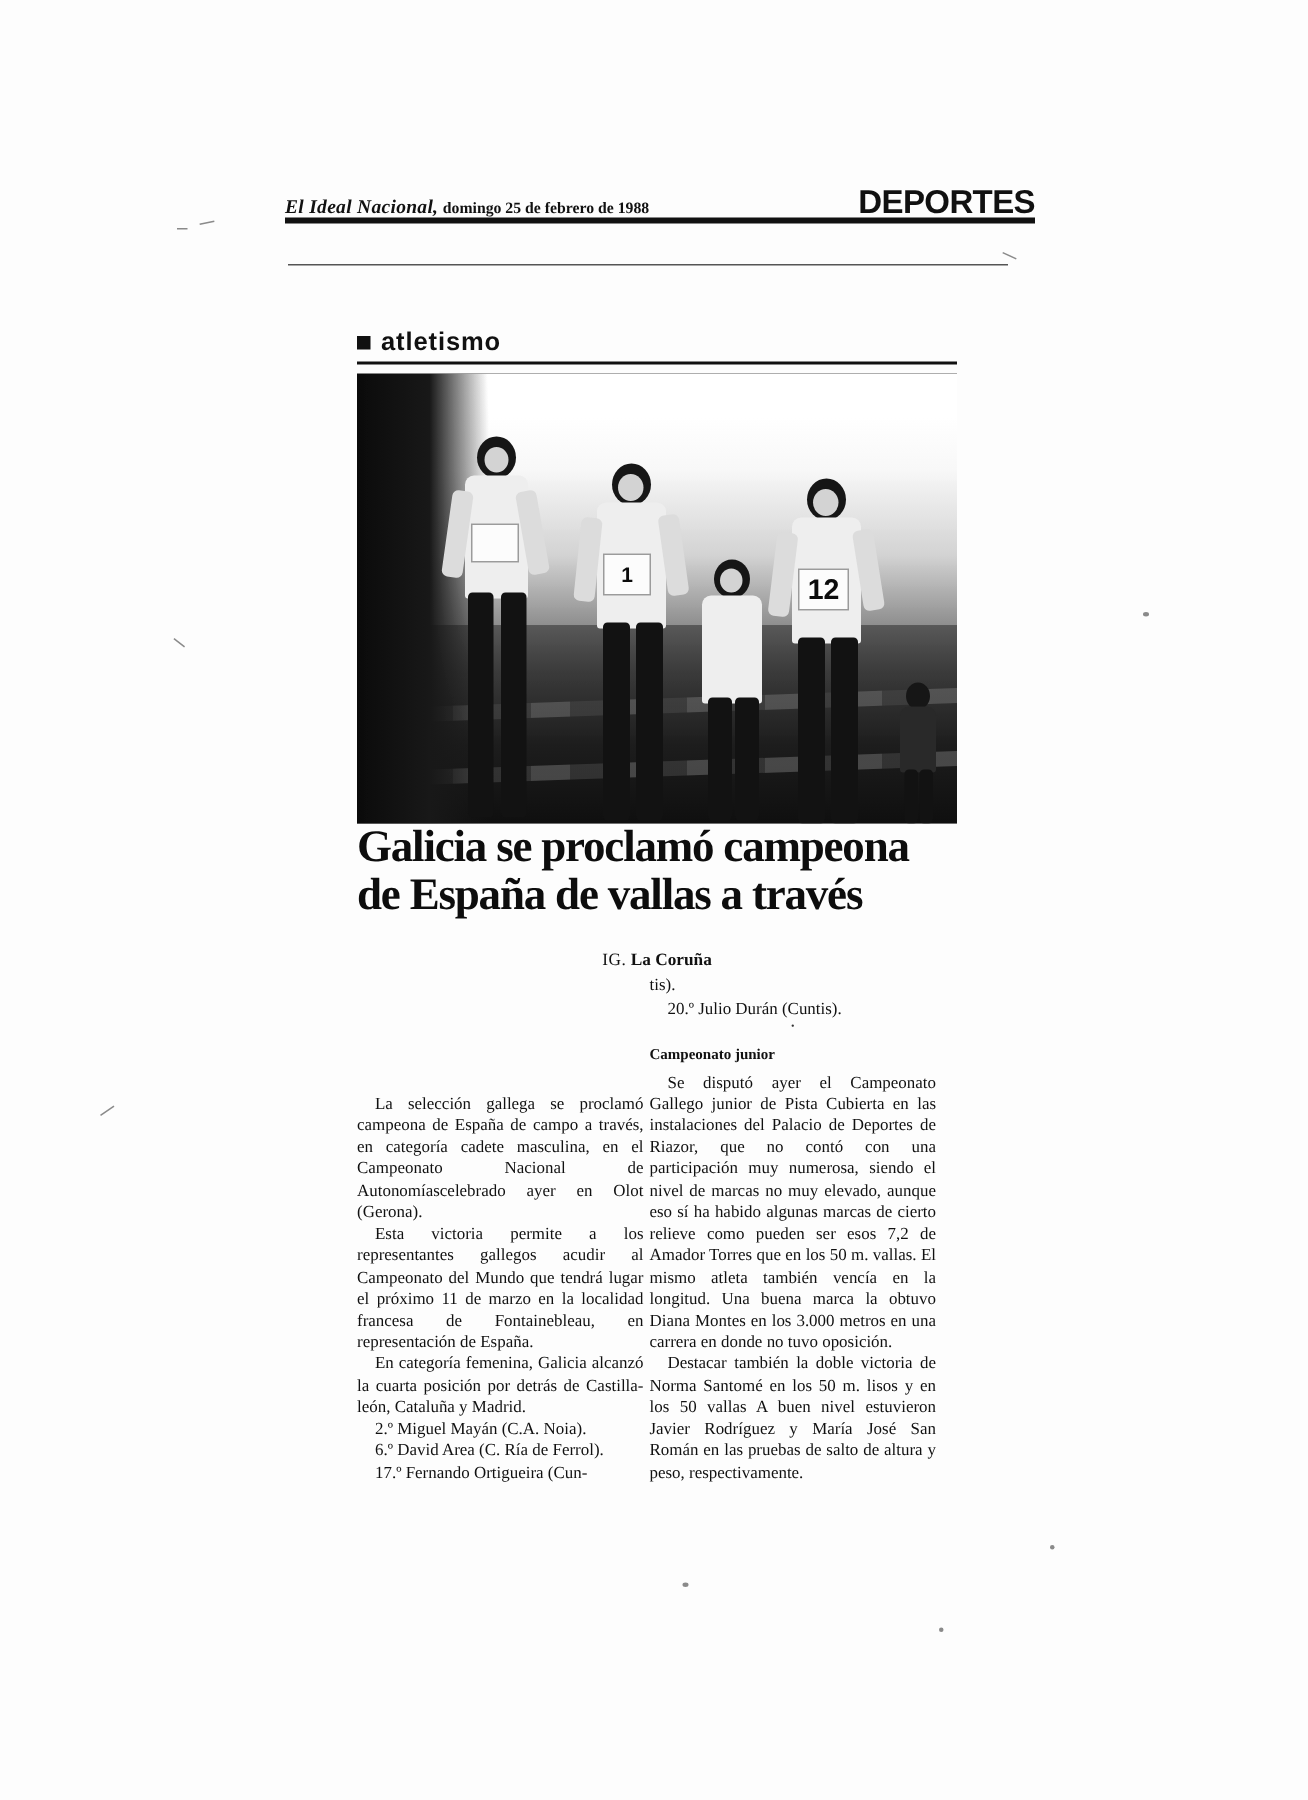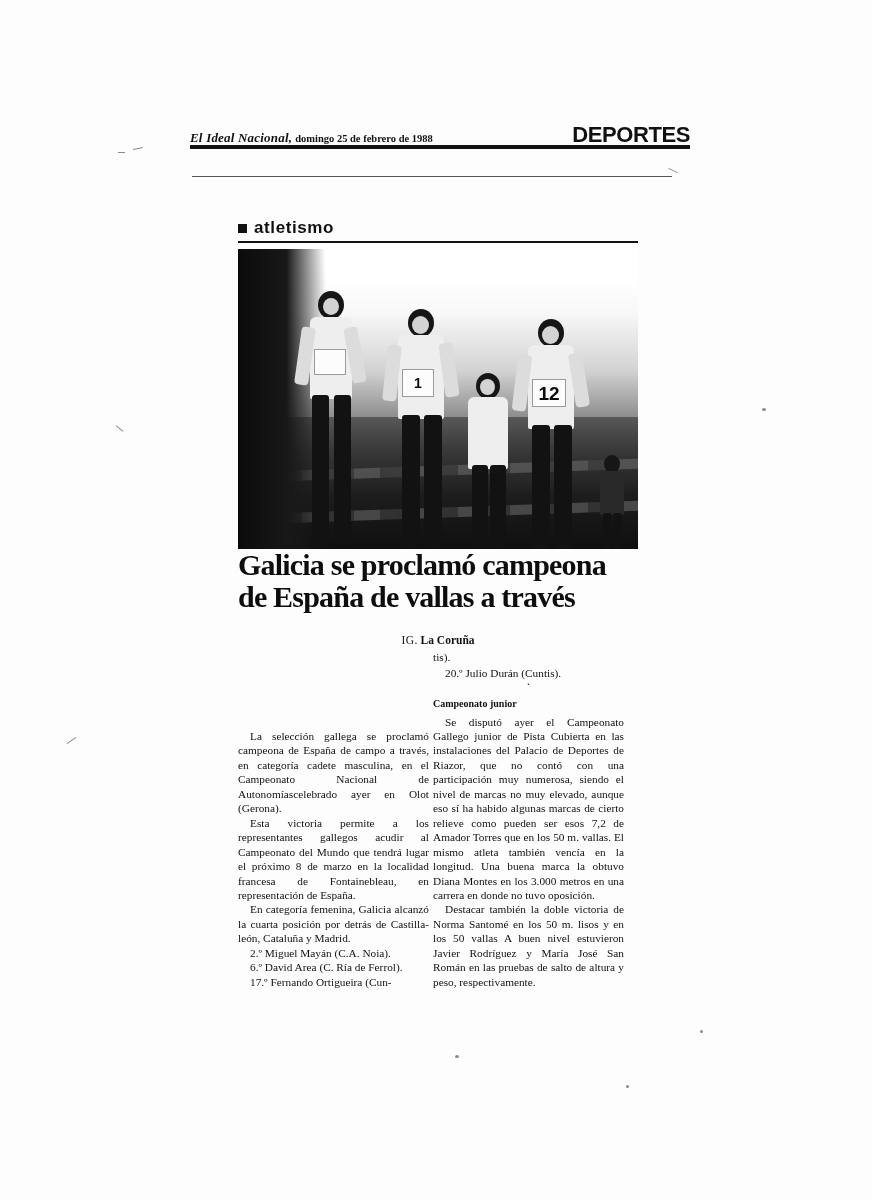--- a/index.html
+++ b/index.html
@@ -343,21 +343,21 @@
     </h1>
 
     <div class="byline">
       <span class="agency">IG.</span>
       <span class="place">La Coruña</span>
     </div>
 
     <div class="cols">
       <div class="col col-left">
         <p>La selección gallega se proclamó campeona de España de campo a través, en categoría cadete masculina, en el Campeonato Nacional de Autonomíascelebrado ayer en Olot (Gerona).</p>
-        <p>Esta victoria permite a los representantes gallegos acudir al Campeonato del Mundo que tendrá lugar el próximo 8 de marzo en la localidad francesa de Fontainebleau, en representación de España.</p>
+        <p>Esta victoria permite a los representantes gallegos acudir al Campeonato del Mundo que tendrá lugar el próximo 11 de marzo en la localidad francesa de Fontainebleau, en representación de España.</p>
         <p>En categoría femenina, Galicia alcanzó la cuarta posición por detrás de Castilla-león, Cataluña y Madrid.</p>
         <p class="listitem">2.º Miguel Mayán (C.A. Noia).</p>
         <p class="listitem">6.º David Area (C. Ría de Ferrol).</p>
         <p class="listitem">17.º Fernando Ortigueira (Cun-</p>
       </div>
 
       <div class="col col-right">
         <p class="noindent lead-top">tis).</p>
         <p class="listitem">20.º Julio Durán (Cuntis).</p>
         <span class="dot-mark">·</span>

